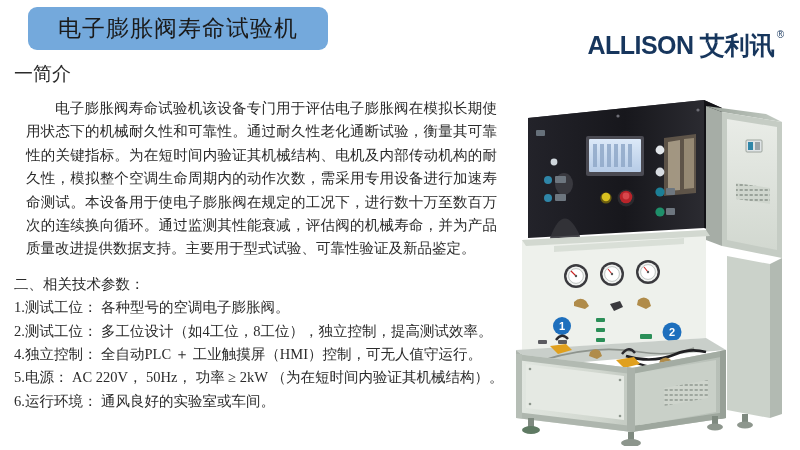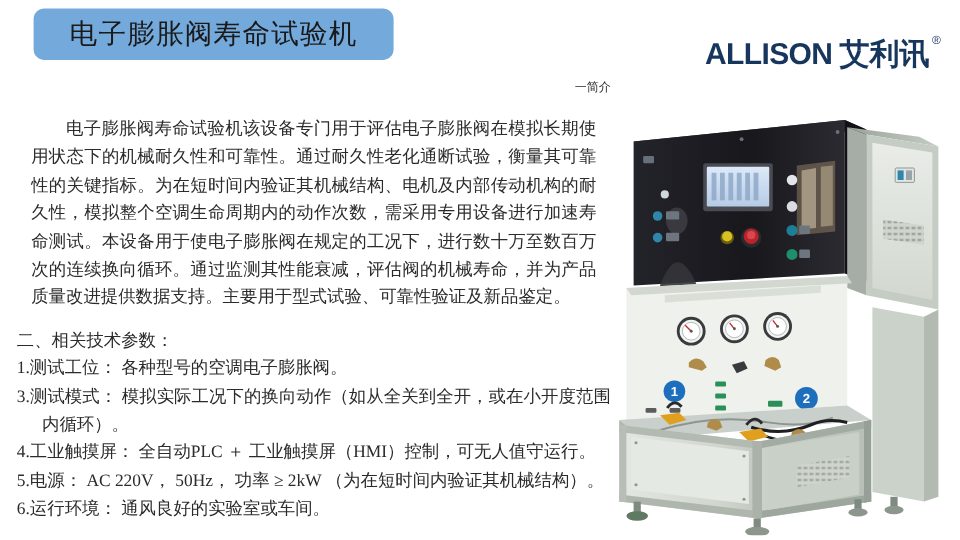--- a/index.html
+++ b/index.html
@@ -58,25 +58,24 @@
     margin-left:2px;
     margin-top:-4px;
   }
 
   
   .text-col{
     position:absolute;left:14px;top:62px;
     width:495px;
   }
   .sec-head{
-    font-size:10px;
+    font-size:19px;
     line-height:23px;
     color:#2b2b2b;
     margin:0 0 1px 0;
-    text-align:right;
   }
   .para{
     font-size:14.5px;
     line-height:23.4px;
     color:#2b2b2b;
     margin:12px;
     text-align:justify;
     text-justify:inter-ideograph;
     text-indent:2em;
   }
@@ -126,24 +125,24 @@
 
   <div class="text-col">
     <p class="sec-head">一简介</p>
     <p class="para">电子膨胀阀寿命试验机该设备专门用于评估电子膨胀阀在模拟长期使用状态下的机械耐久性和可靠性。通过耐久性老化通断试验，衡量其可靠性的关键指标。为在短时间内验证其机械结构、电机及内部传动机构的耐久性，模拟整个空调生命周期内的动作次数，需采用专用设备进行加速寿命测试。本设备用于使电子膨胀阀在规定的工况下，进行数十万至数百万次的连续换向循环。通过监测其性能衰减，评估阀的机械寿命，并为产品质量改进提供数据支持。主要用于型式试验、可靠性验证及新品鉴定。</p>
     <p class="sec-head2">二、相关技术参数：</p>
     <ul class="spec-list">
       <li class="spec-item">
         <span class="lbl">1.</span><span class="lbl">测试工位：</span>&nbsp;<span>各种型号的空调电子膨胀阀。</span>
       </li>
       <li class="spec-item">
-        <span class="lbl">3.</span><span class="lbl">测试模式：</span>&nbsp;<span>模拟实际工况下的换向动作（如从全关到全开，或在小开度范围内循环）。</span>
-      </li>
-      <li class="spec-item">
-        <span class="lbl">4.</span><span class="lbl">工业触摸屏：</span>&nbsp;<span>全自动PLC ＋ 工业触摸屏（HMI）控制，可无人值守运行。</span>
+        <span class="lbl">2.</span><span class="lbl">测试工位：</span>&nbsp;<span>多工位设计（如4工位，8工位），独立控制，提高测试效率。</span>
+      </li>
+      <li class="spec-item">
+        <span class="lbl">4.</span><span class="lbl">独立控制：</span>&nbsp;<span>全自动PLC ＋ 工业触摸屏（HMI）控制，可无人值守运行。</span>
       </li>
       <li class="spec-item">
         <span class="lbl">5.</span><span class="lbl">电源：</span>&nbsp;<span>AC 220V， 50Hz， 功率 ≥ 2kW （为在短时间内验证其机械结构）。</span>
       </li>
       <li class="spec-item">
         <span class="lbl">6.</span><span class="lbl">运行环境：</span>&nbsp;<span>通风良好的实验室或车间。</span>
       </li>
     </ul>
   </div>
 

